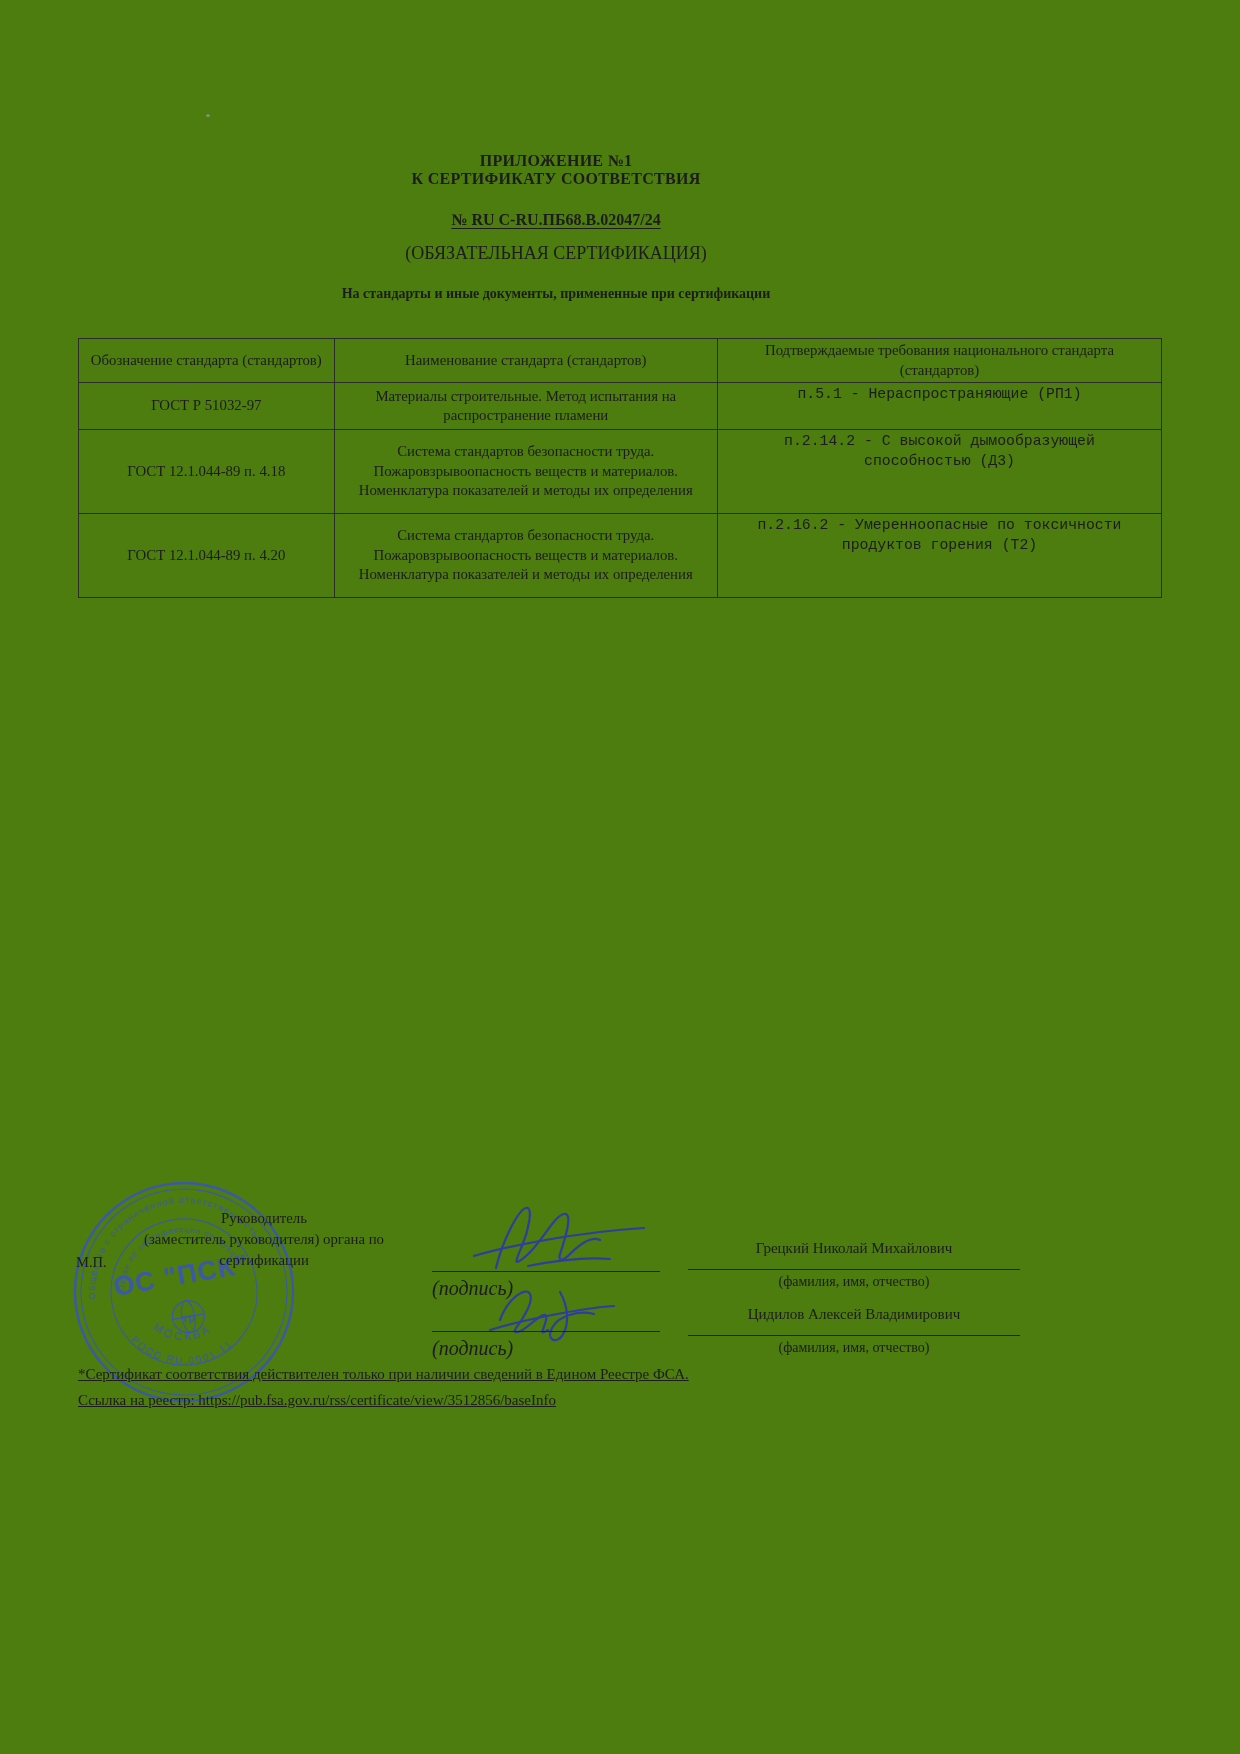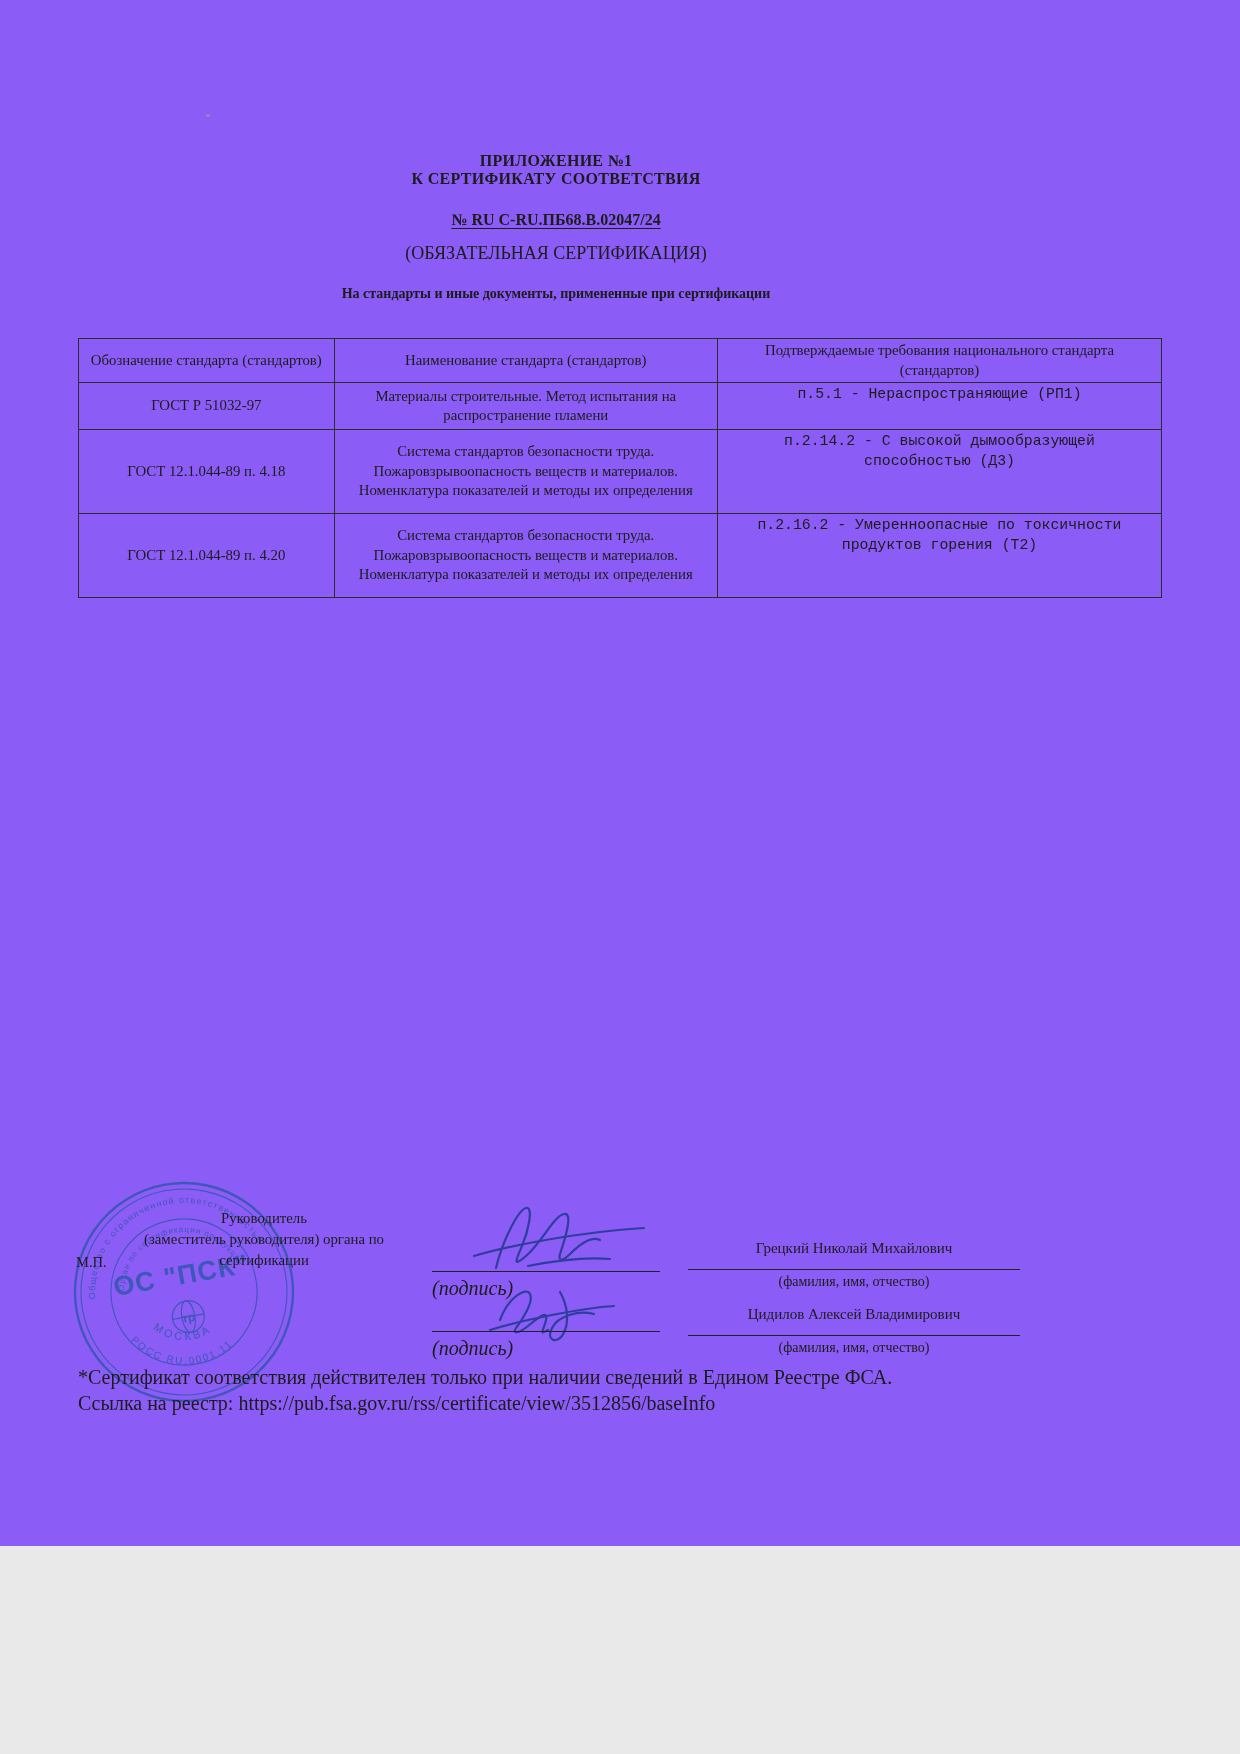--- a/index.html
+++ b/index.html
@@ -1,19 +1,19 @@
 <!DOCTYPE html>
 <html><head>
 <meta charset="utf-8">
 <style>
   * { margin:0; padding:0; box-sizing:border-box; }
   html,body { background:#e9e9e9; }
   .page {
-    position:relative; width:1240px; height:1546px; margin:0 auto;
-    background:#8b5cf6; color:#1c1c1c;
+    position:relative; width:1240px; height:1754px; margin:0 auto;
+    background:#4d7c0f; color:#1c1c1c;
     font-family:"Liberation Serif", serif;
     overflow:hidden;
   }
   .doc-header { position:absolute; left:0; top:152px; width:1112px; text-align:center; }
   .h1 { font-size:16px; font-weight:bold; letter-spacing:.3px; }
   .h2 { font-size:16px; font-weight:bold; letter-spacing:.3px; }
   .h3 { font-size:16px; font-weight:bold; margin-top:23px; text-decoration:underline; text-underline-offset:3px; }
   .h4 { font-size:18px; margin-top:14px; }
   .caption { font-size:14px; font-weight:bold; margin-top:22px; }
 
@@ -28,21 +28,21 @@
 
   .abs { position:absolute; }
   .role-block { text-align:center; font-size:14.8px; line-height:1.42; }
   .mp { font-size:14.5px; }
   .sig-line { border-bottom:1.5px solid #222; }
   .sig-label { font-size:20px;font-style:italic; }
   .name-box { text-align:center; font-size:15px; }
   .name-text { padding-bottom:12px; border-bottom:1.5px solid #222; }
   .fio-label { padding-top:4px; font-size:14px; }
 
-  .footer-note { font-size:20px; }
+  .footer-note { font-size:15px;text-decoration:underline; }
   .stamp-wrap { transform:rotate(-10deg); opacity:.92; }
   .sig-svg { pointer-events:none; }
   .speck { width:4px; height:3px; background:#9a9a9a; border-radius:50%; opacity:.7; }
 </style>
 </head>
 <body>
 
 <div class="page">
 
   <div class="abs speck" style="left:206px; top:114px;"></div>

